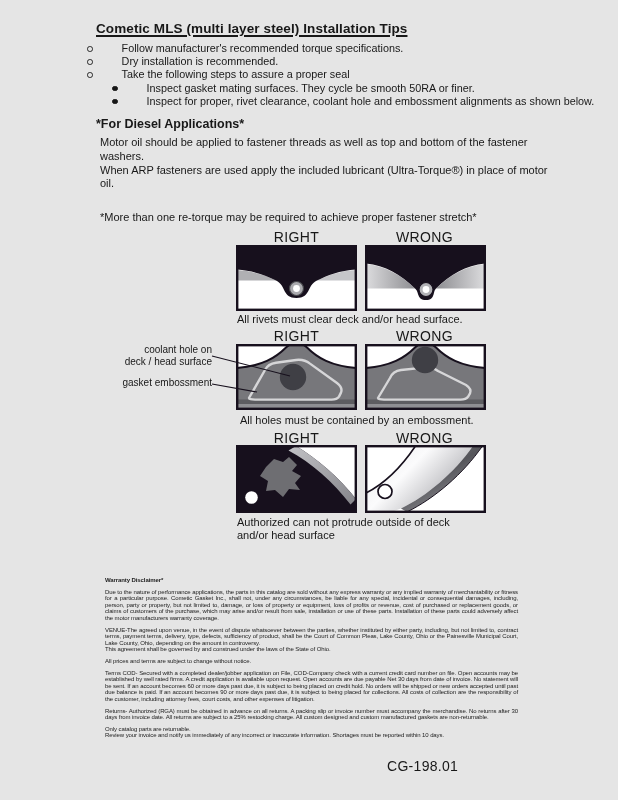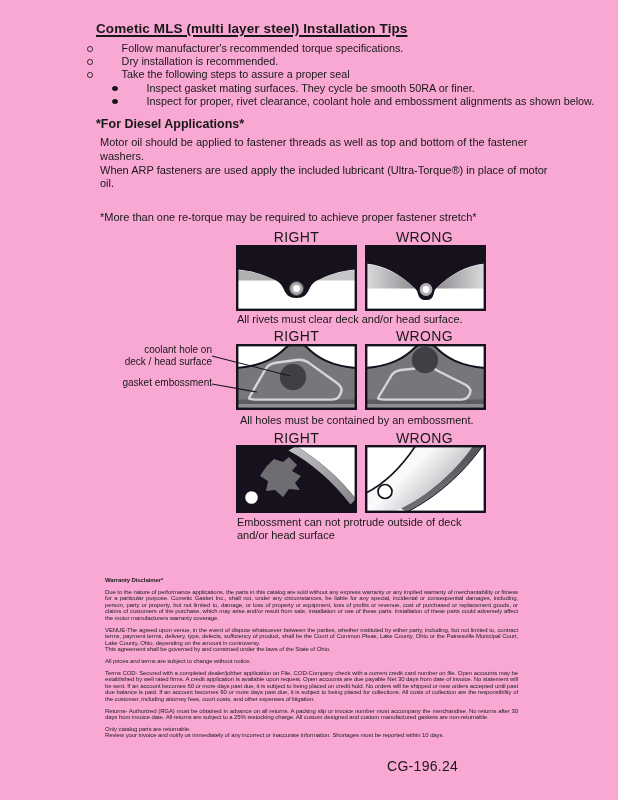--- a/index.html
+++ b/index.html
@@ -1,16 +1,16 @@
 <!DOCTYPE html>
 <html><head>
 <meta charset="utf-8">
 <style>
   html,body{margin:0;padding:0;background:#ffffff;}
-  .page{position:relative;width:618px;height:800px;background:#f9a8d4;overflow:hidden;
+  .page{position:relative;width:618px;height:800px;background:#e5e5e5;overflow:hidden;
         font-family:"Liberation Sans",sans-serif;color:#181818;}
   .abs{position:absolute;}
   .title{left:96px;top:21px;font-size:13.5px;font-weight:bold;letter-spacing:.1px;
          text-decoration:underline;text-underline-offset:2px;text-decoration-thickness:1.5px;}
   .bullets{left:87px;top:42px;font-size:10.8px;line-height:13.2px;}
   .b-row{display:flex;align-items:flex-start;gap:24px;}
   .b-mark{flex:0 0 auto;width:3.6px;height:3.6px;border:1px solid #2a2a2a;border-radius:50%;
           margin:4px 5px 0 0;}
   .b-sub{margin-left:25px;}
   .b-mark.solid{background:#161616;border-color:#161616;}
@@ -168,30 +168,30 @@
     </defs>
     <rect x="1.2" y="1.2" width="118.6" height="65.6" fill="#ffffff"></rect>
     <path d="M1,48 C20,38.5 37,21 50.5,1 L108,1 C89,28 62,51 36,63.5 Q30,66 24,67 L1,67 Z" fill="url(#g3wBand)"></path>
     <path d="M108,1 H117.5 C98,29 70,53 42,67 L36,63.5 C62,51 89,28 108,1 Z" fill="url(#g3wStripe)"></path>
     <path d="M117.5,1 C98,29 70,53 42,67" fill="none" stroke="#17101d" stroke-width="1"></path>
     <path d="M1,48 C20,38.5 37,21 50.5,1" fill="none" stroke="#17101d" stroke-width="1.6"></path>
     <circle cx="20" cy="46.5" r="7" fill="#ffffff" stroke="#17101d" stroke-width="1.7"></circle>
     <rect x="1.2" y="1.2" width="118.6" height="65.6" fill="none" stroke="#17101d" stroke-width="2.4"></rect>
   </svg>
 
-  <div class="abs cap" style="left:237px;top:516px;">Embossment can not protrude outside of deck
+  <div class="abs cap" style="left:237px;top:516px;">Authorized can not protrude outside of deck
 and/or head surface</div>
 
   <div class="abs warranty">
     <div class="w-head">Warranty Disclaimer*</div>
     <div class="w-p">Due to the nature of performance applications, the parts in this catalog are sold without any express warranty or any implied warranty of merchantability or fitness for a particular purpose.  Cometic Gasket Inc., shall not, under any circumstances, be liable for any special, incidental or consequential damages, including, person, party or property, but not limited to, damage, or loss of property or equipment, loss of profits or revenue, cost of purchased or replacement goods, or claims of customers of the purchase, which may arise and/or result from sale, installation or use of these parts.  Installation of these parts could adversely affect the motor manufacturers warranty coverage.</div>
     <div class="w-p">VENUE-The agreed upon venue, in the event of dispute whatsoever between the parties, whether instituted by either party, including, but not limited to, contract terms, payment terms, delivery, type, defects, sufficiency of product, shall be the Court of Common Pleas, Lake County, Ohio or the Painesville Municipal Court, Lake County, Ohio, depending on the amount in controversy.
 This agreement shall be governed by and construed under the laws of the State of Ohio.</div>
     <div class="w-p">All prices and terms are subject to change without notice.</div>
     <div class="w-p">Terms COD- Secured with a completed dealer/jobber application on File, COD-Company check with a current credit card number on file.  Open accounts may be established by well rated firms.  A credit application is available upon request.  Open accounts are due payable Net 30 days from date of invoice.  No statement will be sent.  If an account becomes 60 or more days past due, it is subject to being placed on credit hold.  No orders will be shipped or new orders accepted until past due balance is paid.  If an account becomes 90 or more days past due, it is subject to being placed for collections.  All costs of collection are the responsibility of the customer, including attorney fees, court costs, and other expenses of litigation.</div>
     <div class="w-p">Returns- Authorized (RGA) must be obtained in advance on all returns.  A packing slip or invoice number must accompany the merchandise.  No returns after 30 days from invoice date.  All returns are subject to a 25% restocking charge.  All custom designed and custom manufactured gaskets are non-returnable.</div>
     <div class="w-p">Only catalog parts are returnable.
 Review your invoice and notify us immediately of any incorrect or inaccurate information.  Shortages must be reported within 10 days.</div>
   </div>
 
-  <div class="abs pagenum">CG-196.24</div>
+  <div class="abs pagenum">CG-198.01</div>
 
 </div>
 
 </body></html>

